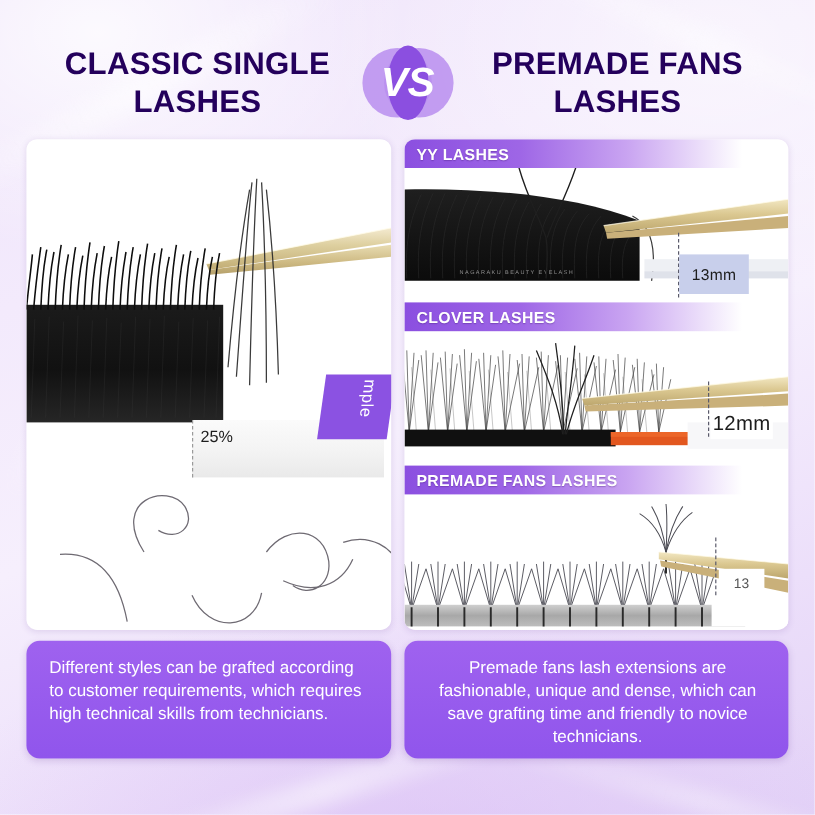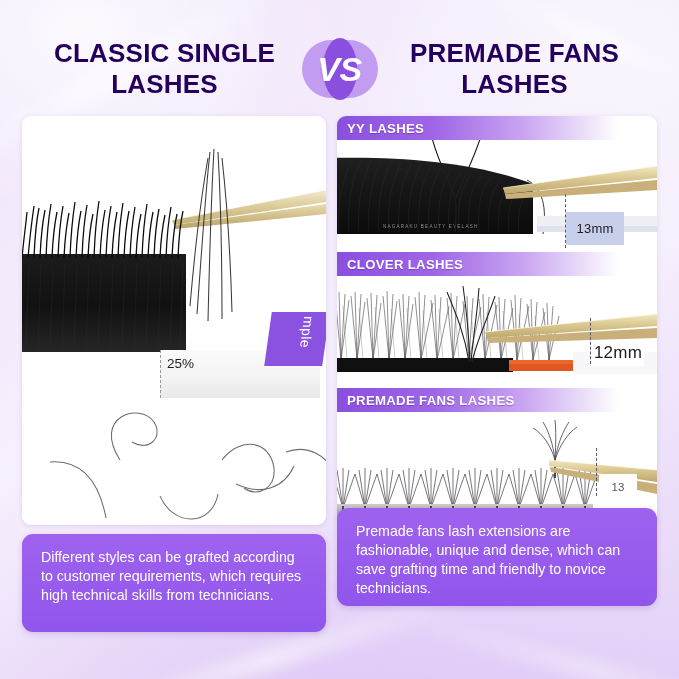--- a/index.html
+++ b/index.html
@@ -112,21 +112,21 @@
     position: absolute;
     border-radius: 11px;
     background: linear-gradient(180deg, #9f62ef 0%, #9055ec 100%);
     color: #ffffff;
     font-size: 14.2px;
     line-height: 1.34;
     padding: 14px 17px 12px 19px;
     box-shadow: 0 2px 6px rgba(86,40,140,0.18);
   }
   .caption-left  { left: 22px;  top: 534px; width: 304px; height: 98px; }
-  .caption-right { left: 337px; top: 508px; width: 320px; height: 98px; }
+  .caption-right { left: 337px; top: 534px; width: 320px; height: 98px; text-align: center; }
 
   
   .subsection { position: absolute; left: 0; width: 320px; }
   .sub-1 { top: 0;   height: 136px; }
   .sub-2 { top: 136px; height: 96px; }
   .sub-3 { top: 272px; height: 137px; }
 
   .sub-head {
     position: relative;
     height: 24px;

